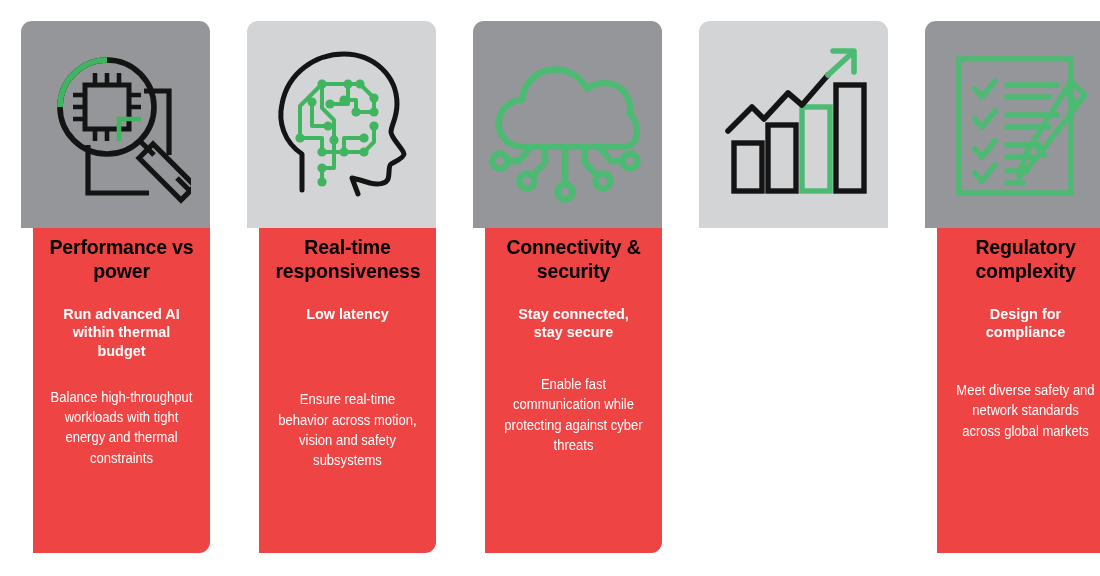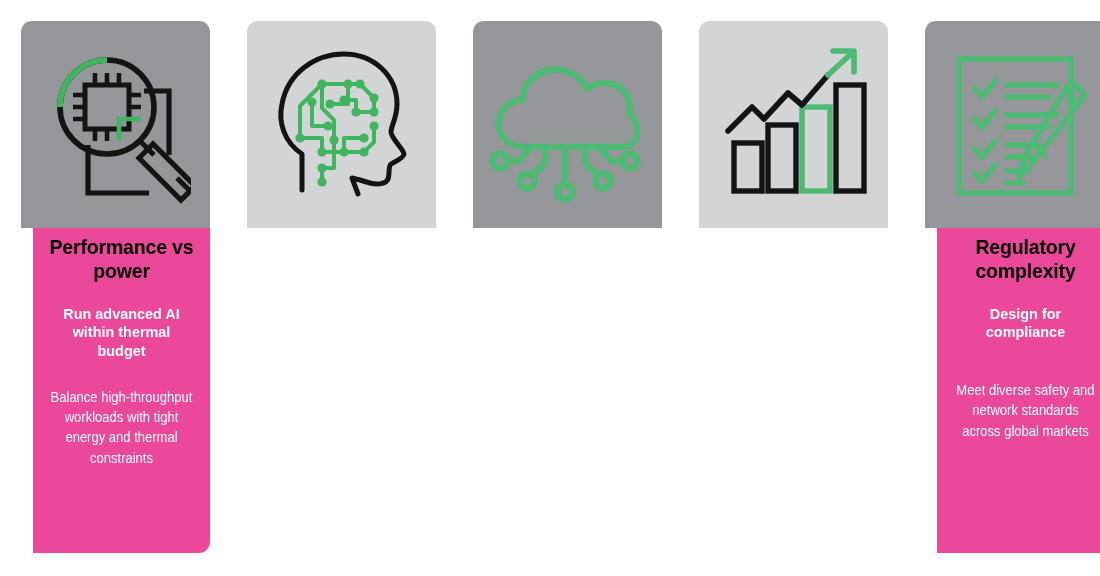--- a/index.html
+++ b/index.html
@@ -46,21 +46,21 @@
     justify-content: center;
     box-sizing: border-box;
     padding: 8px;
   }
   .card-icon svg {
     display: block;
   }
 
   .card-body {
     flex: 1 1 auto;
-    background: #ec4899;
+    background: #ef4444;
     display: flex;
     flex-direction: column;
     align-items: center;
     box-sizing: border-box;
     padding: 7px 9px 14px 9px;
     text-align: center;
     margin-left: 12px;
   }
 
   .card-title {
@@ -199,20 +199,27 @@
           <circle cx="100" cy="96" r="4.6"></circle>
             <circle cx="58" cy="110" r="4.6"></circle>
           <circle cx="80" cy="110" r="4.6"></circle>
             <circle cx="100" cy="110" r="4.6"></circle>
           <circle cx="70" cy="98" r="4.6"></circle>
             <circle cx="58" cy="126" r="4.6"></circle>
           <circle cx="58" cy="140" r="4.6"></circle>
         </g>
       </svg>
     </div>
+    <div class="card-body">
+      <p class="card-title">Real-time responsiveness</p>
+      <div class="gap-a"></div>
+      <p class="card-subtitle">Low latency</p>
+      <div class="gap-b" style="height:66px;flex:0 0 66px"></div>
+      <p class="card-desc">Ensure real-time behavior across motion, vision and safety subsystems</p>
+    </div>
   </div>
 
   <div class="card">
     <div class="card-icon" style="background:#949699">
       <svg width="158" height="160" viewBox="0 0 158 160">
         <g fill="none" stroke="#4cba72" stroke-width="6.4" stroke-linecap="round" stroke-linejoin="round">
 
           <path d="M 40 104 C 24 104 14 93 14 80 C 14 67 25 56 38 56
                    C 39 38 54 25 72 25 C 86 25 98 33 104 45
                    C 109 41 116 39 122 39 C 137 39 148 50 148 65
@@ -226,20 +233,27 @@
           <polyline points="112,104 122,116 134,116"></polyline>
         </g>
         <g fill="none" stroke="#4cba72" stroke-width="6.4">
           <circle cx="76" cy="147" r="7.5"></circle>
           <circle cx="38" cy="136" r="7.5"></circle>
           <circle cx="114" cy="136" r="7.5"></circle>
           <circle cx="11" cy="116" r="7.5"></circle>
           <circle cx="141" cy="116" r="7.5"></circle>
         </g>
       </svg>
+    </div>
+    <div class="card-body">
+      <p class="card-title">Connectivity &amp; security</p>
+      <div class="gap-a"></div>
+      <p class="card-subtitle">Stay connected, stay secure</p>
+      <div class="gap-b" style="height:32px;flex:0 0 32px"></div>
+      <p class="card-desc">Enable fast communication while protecting against cyber threats</p>
     </div>
   </div>
 
   <div class="card">
     <div class="card-icon" style="background:#d2d4d6">
       <svg width="152" height="160" viewBox="0 0 152 160">
 
         <rect x="16" y="98" width="28" height="48" fill="none" stroke="#141414" stroke-width="5.4"></rect>
         <rect x="50" y="80" width="28" height="66" fill="none" stroke="#141414" stroke-width="5.4"></rect>
         <rect x="84" y="62" width="28" height="84" fill="none" stroke="#4cba72" stroke-width="5.4"></rect>

